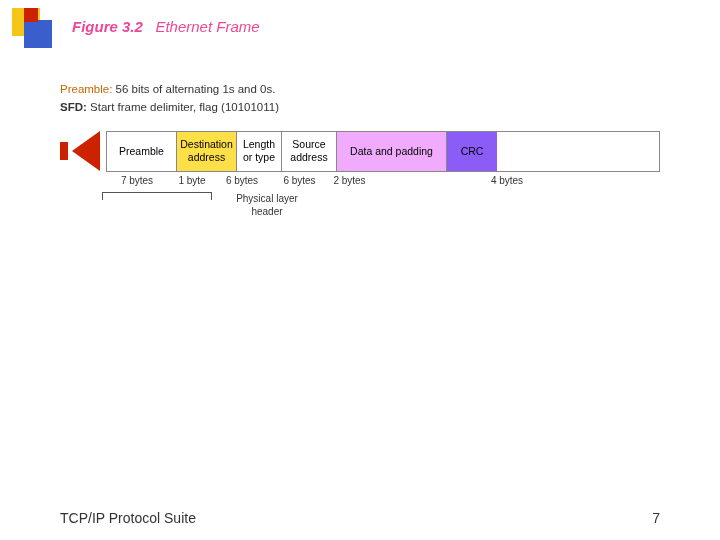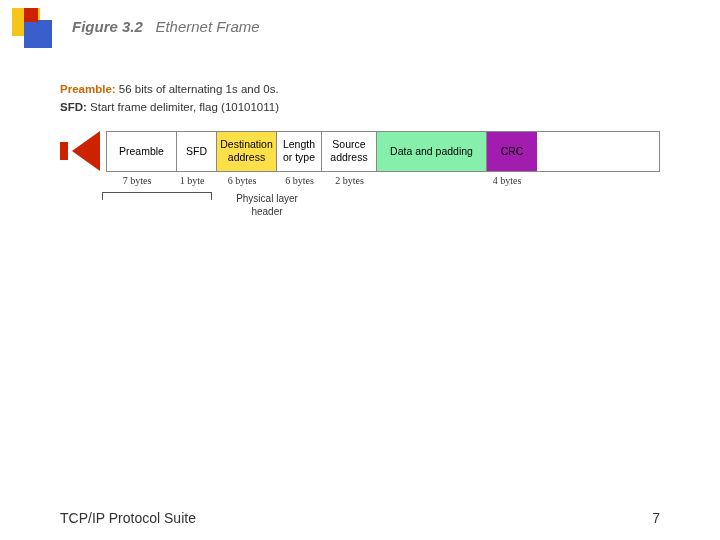--- a/index.html
+++ b/index.html
@@ -45,21 +45,21 @@
       background: #cc2200;
     }
 
     
     .page-title {
       position: absolute;
       top: 18px;
       left: 72px;
       font-size: 15px;
       font-style: italic;
-      color: #737373;
+      color: #ec4899;
     }
     .page-title span.fig {
       font-weight: bold;
       font-style: italic;
     }
 
     
     .content {
       position: absolute;
       top: 80px;
@@ -69,21 +69,21 @@
 
     
     .legend {
       margin-bottom: 6px;
       font-size: 11.5px;
       color: #333;
       line-height: 1.6;
     }
     .legend .preamble-label {
       color: #cc6600;
-      font-weight: bold;
+      font-weight: normal;
     }
     .legend .sfd-label {
       font-weight: bold;
       color: #333;
     }
 
     
     .diagram-wrapper {
       position: relative;
       margin-top: 14px;
@@ -128,31 +128,30 @@
       background: #fff;
     }
     .frame-cell:last-child {
       border-right: none;
     }
     .cell-preamble { width: 70px; }
     .cell-sfd { width: 40px; }
     .cell-dest { width: 60px; background: #fde047; }
     .cell-src { width: 55px; background: #fff; }
     .cell-length { width: 45px; background: #fff; }
-    .cell-data { width: 110px; background: #86efac; }
-    .cell-crc { width: 50px; background: #a21caf; }
+    .cell-data { width: 110px; background: #f0abfc; }
+    .cell-crc { width: 50px; background: #8b5cf6; }
 
     
     .bytes-row {
       display: flex;
       margin-top: 3px;
       font-size: 10px;
       color: #333;
       margin-left: 42px; 
-      font-family: Liberation Serif, serif;
     }
     .byte-cell {
       display: flex;
       align-items: center;
       justify-content: center;
       text-align: center;
     }
     .bc-preamble { width: 70px; }
     .bc-sfd { width: 40px; }
     .bc-dest { width: 60px; }
@@ -228,21 +227,20 @@
 
   <div class="diagram-wrapper">
 
     <div style="display:flex; align-items:center; flex-shrink:0; margin-right:4px;">
       <div class="arrow-shaft"></div>
       <div class="arrow-left"></div>
     </div>
 
     <div class="frame-table">
       <div class="frame-cell cell-preamble">Preamble</div>
-      <div class="frame-cell cell-sfd">SFD</div>
       <div class="frame-cell cell-dest">Destination address</div>
       <div class="frame-cell cell-length">Length or type</div>
       <div class="frame-cell cell-src">Source address</div>
       <div class="frame-cell cell-data">Data and padding</div>
       <div class="frame-cell cell-crc">CRC</div>
     </div>
   </div>
 
   <div class="bytes-row">
     <div class="byte-cell bc-preamble">7 bytes</div>

